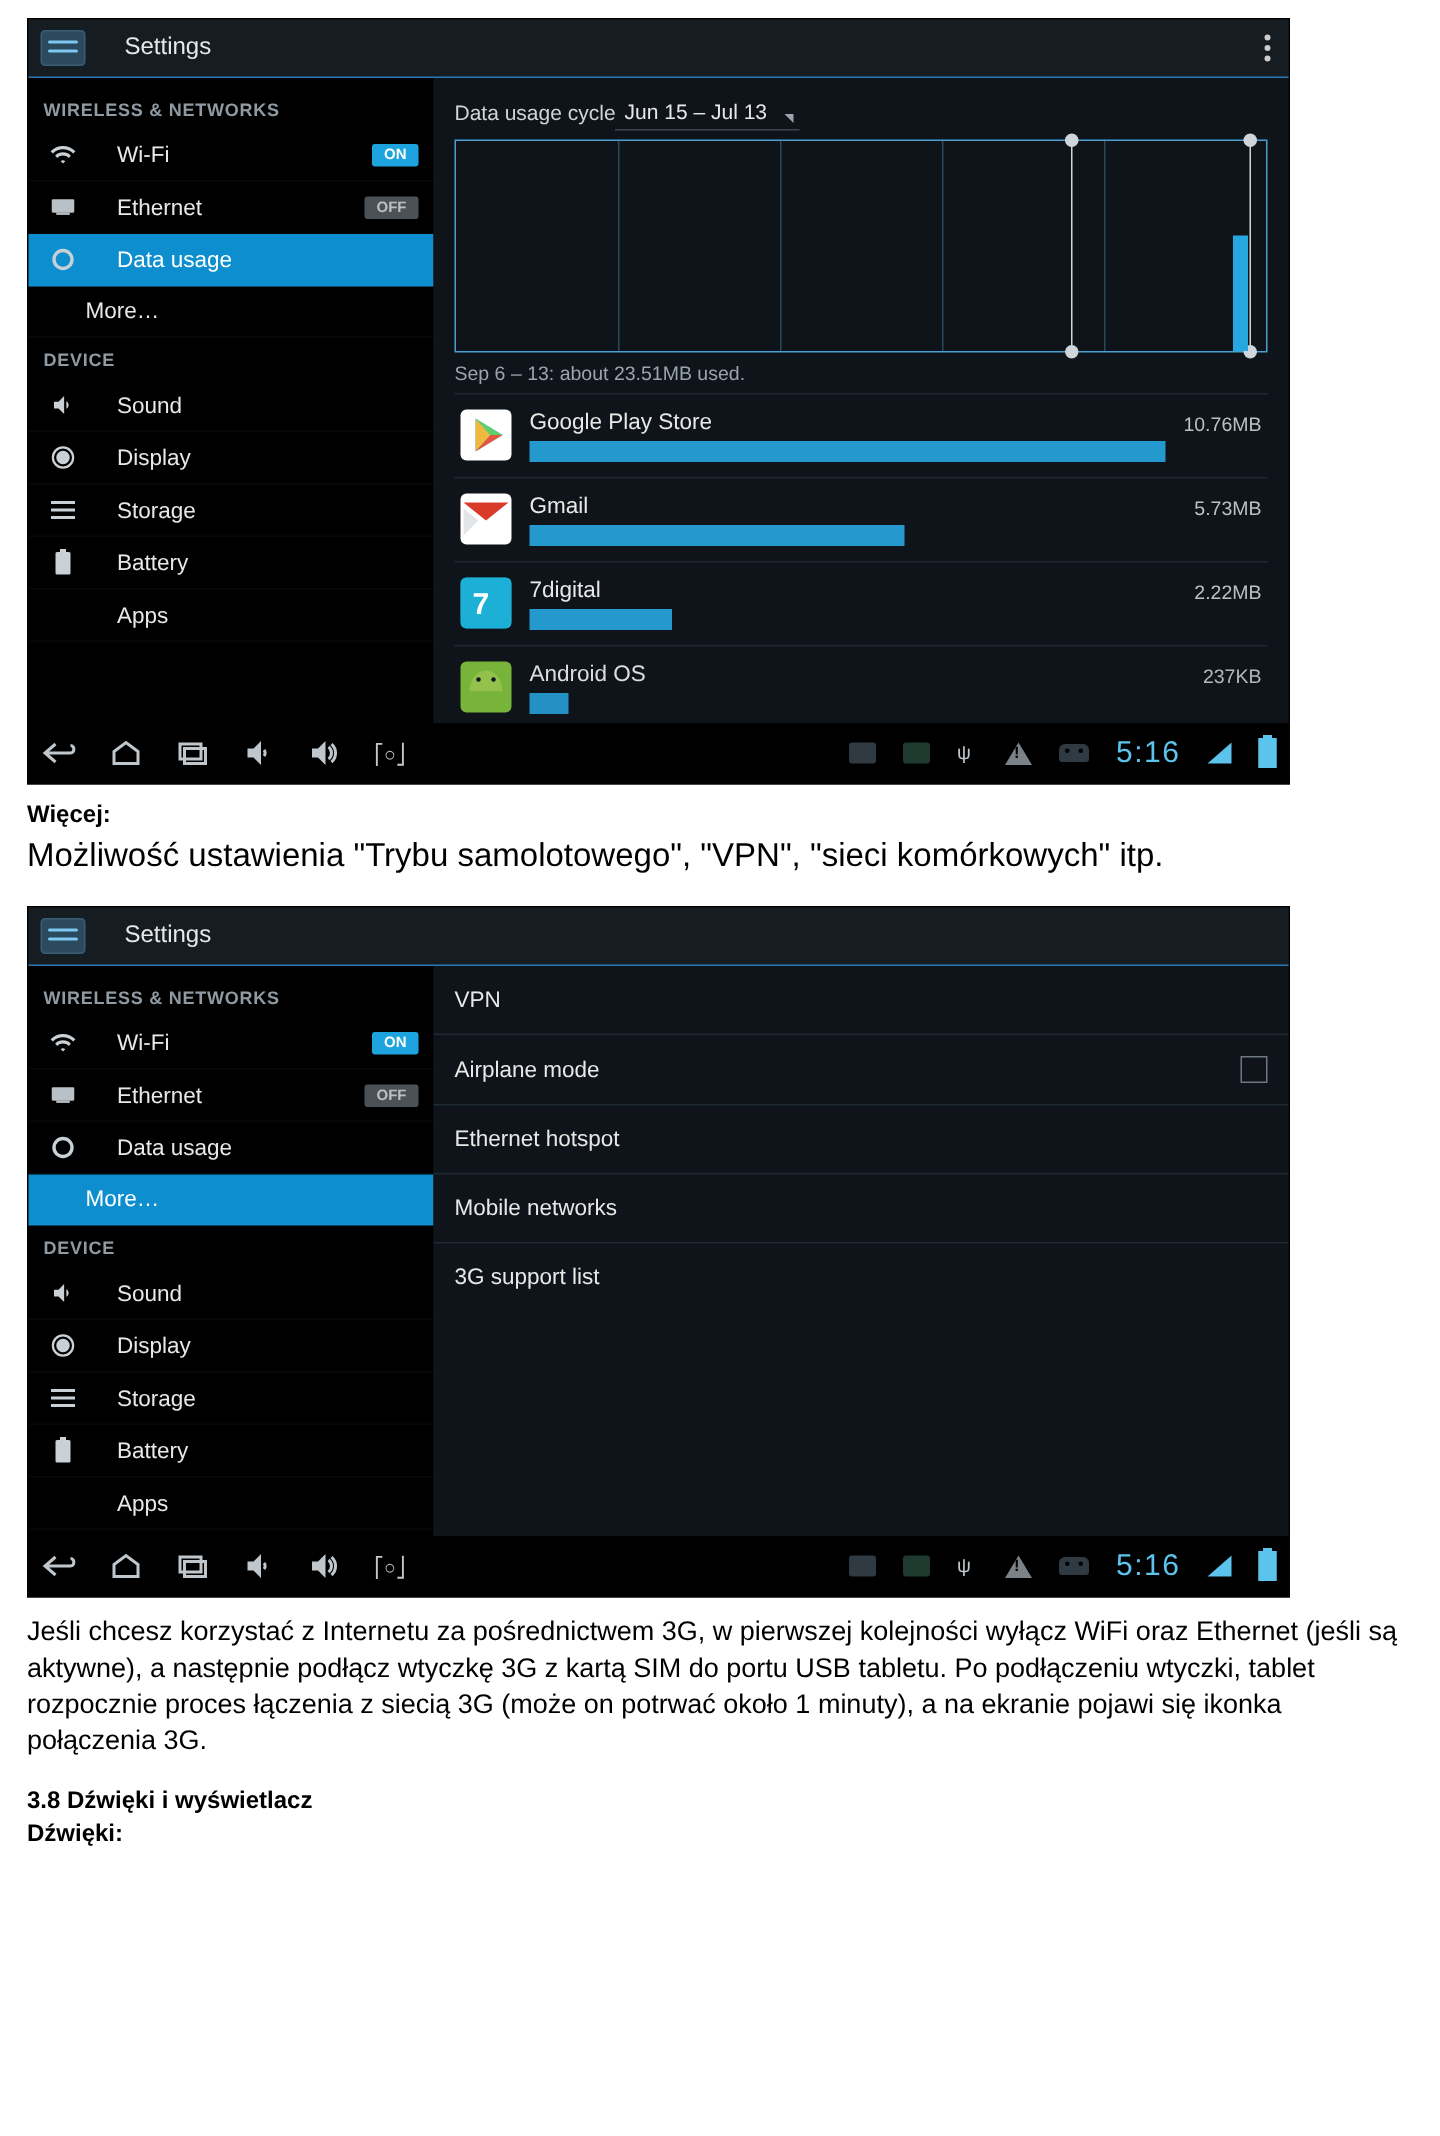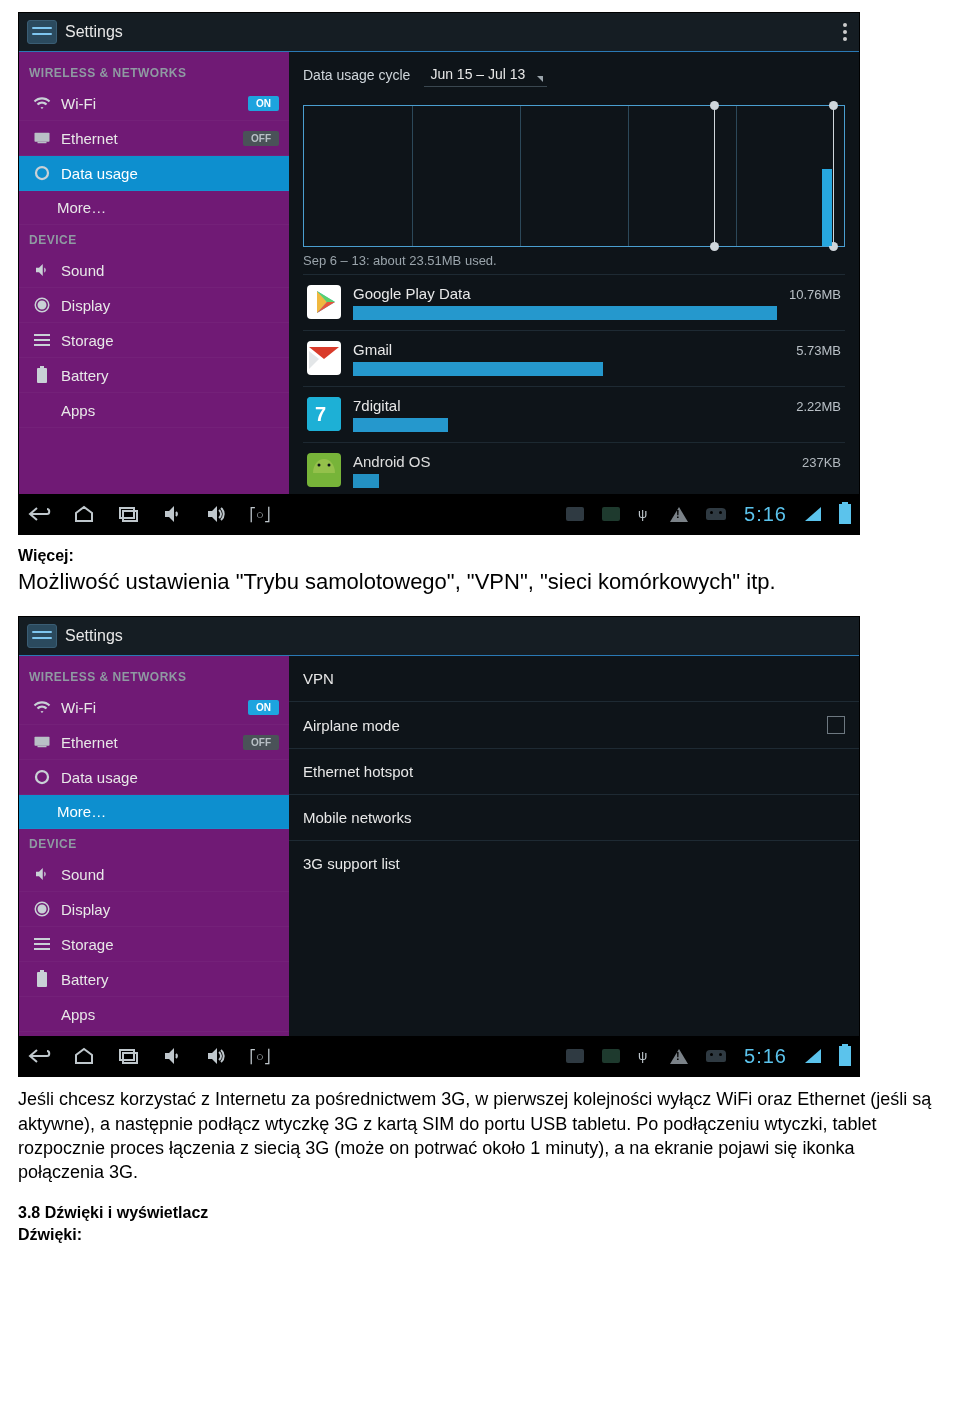--- a/index.html
+++ b/index.html
@@ -24,21 +24,21 @@
     align-items: center;
     justify-content: space-between;
     background: #151d23;
     border-bottom: 1px solid #2a79b5;
     height: 38px;
     padding: 0 8px;
   }
   .shot .titlebar .left {
     display: flex;
     align-items: center;
-    gap: 8px;
+    gap: 26px;
   }
   .settings-icon {
     width: 28px; height: 22px;
     border: 1px solid #3a5d74;
     border-radius: 3px;
     background: #2b4a5e;
     position: relative;
   }
   .settings-icon::before, .settings-icon::after {
     content: ""; position: absolute; left: 4px; right: 4px; height: 2px;
@@ -52,42 +52,42 @@
     font-size: 16px;
   }
   .vdots { display:flex; flex-direction:column; gap:3px; padding:4px; }
   .vdots span { width:4px; height:4px; background:#ccc; border-radius:50%; }
   .columns {
     display: flex;
   }
   
   .sidebar {
     width: 270px;
-    background: #701a75;
+    background: #000000;
     padding-top: 6px;
     padding-bottom: 4px;
   }
   .sb-header {
     color: #8f9aa2;
     font-size: 12px;
     font-weight: bold;
     letter-spacing: 0.5px;
     padding: 8px 10px 6px 10px;
   }
   .sb-item {
     display: flex;
     align-items: center;
     justify-content: space-between;
     padding: 8px 10px 8px 14px;
     color: #e8e8e8;
     font-size: 15px;
     border-bottom: 1px solid rgba(255,255,255,0.03);
     cursor: pointer;
   }
-  .sb-item .lhs { display:flex; align-items:center; gap:10px; }
+  .sb-item .lhs { display:flex; align-items:center; gap:27px; }
   .sb-item.active {
     background: #0d8fcf;
     color: #fff;
   }
   .sb-item.indent .lhs { padding-left: 24px; }
   .toggle-on, .toggle-off {
     font-size: 10px;
     font-weight: bold;
     padding: 2px 8px;
     border-radius: 2px;
@@ -102,21 +102,21 @@
   .bars { display:flex; flex-direction:column; gap:3px; }
   .bars span { width:16px; height:2px; background:#c9d1d6; }
   .grid4 { display:grid; grid-template-columns:7px 7px; grid-template-rows:7px 7px; gap:2px; }
   .grid4 span { background:#c9d1d6; }
   
   .main {
     flex: 1;
     padding: 10px 14px 4px 14px;
     background: #0e1419;
   }
-  .cycle-row { display:flex; align-items:center; gap:14px; margin-bottom:18px; }
+  .cycle-row { display:flex; align-items:center; margin-bottom:6px; }
   .cycle-row .label { color:#cfd6db; font-size:14px; }
   .cycle-row .select {
     color:#e8e8e8; font-size:14px;
     padding:4px 22px 4px 6px;
     border-bottom:1px solid #3a4750;
     position:relative;
     cursor:pointer;
   }
   .cycle-row .select::after {
     content:""; position:absolute; right:4px; bottom:4px;
@@ -365,21 +365,21 @@
 
         <div id="app-list">
             <div class="app-row">
               <div class="app-icon" style="background:#fff;"><svg width="34" height="34" viewBox="0 0 34 34">
                   <polygon points="10,6 28,17 10,28" fill="#34c1ec"></polygon>
                   <polygon points="10,6 20,17 10,28" fill="#f0b83f"></polygon>
                   <polygon points="10,6 28,17 20,17" fill="#5bd06b"></polygon>
                   <polygon points="10,28 28,17 20,17" fill="#e8533c"></polygon>
                 </svg></div>
               <div class="info">
-                <div class="name">Google Play Data</div>
+                <div class="name">Google Play Store</div>
                 <div class="bar" style="width:100%;"></div>
               </div>
               <div class="size">10.76MB</div>
             </div>
             <div class="app-row">
               <div class="app-icon" style="background:#fff;"><svg width="34" height="34" viewBox="0 0 34 34">
                   <rect x="2" y="6" width="30" height="22" rx="2" fill="#fff"></rect>
                   <polygon points="2,6 17,18 32,6" fill="#d93b2b"></polygon>
                   <polygon points="2,28 12,18 2,10" fill="#b9c0c6" opacity="0.4"></polygon>
                 </svg></div>

